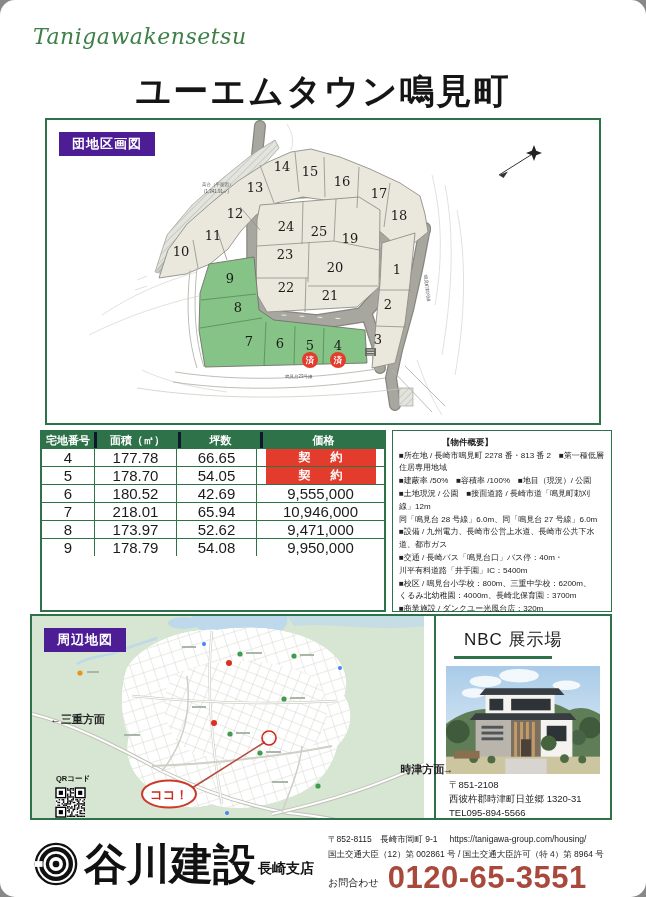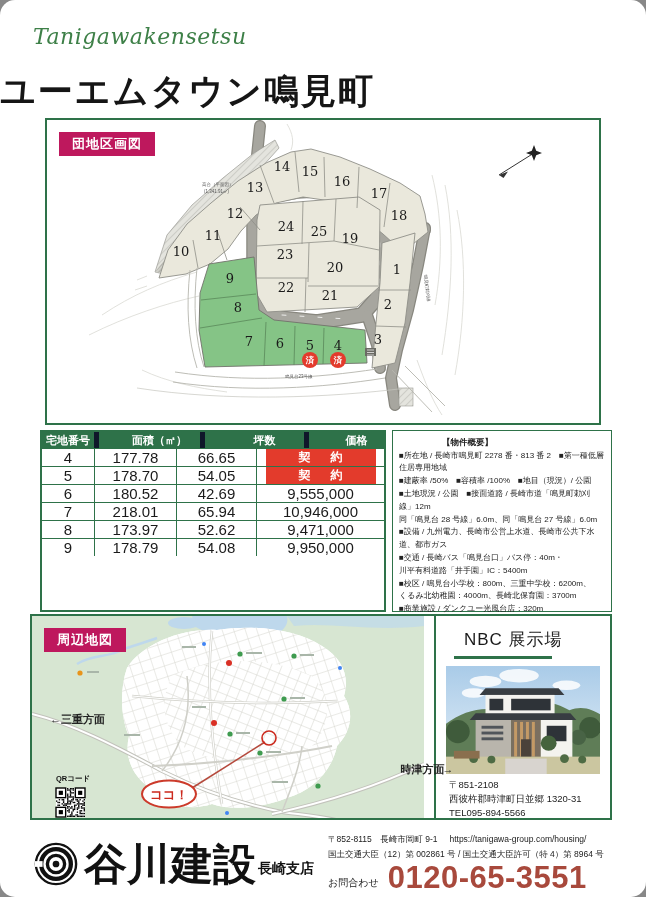--- a/index.html
+++ b/index.html
@@ -1,41 +1,41 @@
 <!DOCTYPE html>
 <html><head>
 <meta charset="utf-8">
 <style>
   html,body{margin:0;padding:0;background:#888;}
   .page{position:relative;width:646px;height:897px;background:#fff;overflow:hidden;
         font-family:"Liberation Sans","DejaVu Sans",sans-serif;color:#1a1a1a;border-radius:15px;}
   
   .script-logo{position:absolute;left:33px;top:24px;font-family:"DejaVu Serif",serif;
         font-style:italic;font-size:22px;color:#3e8048;letter-spacing:.5px;}
-  .main-title{position:absolute;left:0;top:68px;width:100%;text-align:left;
+  .main-title{position:absolute;left:0;top:68px;width:100%;text-align:center;
         font-size:35px;font-weight:bold;color:#151515;letter-spacing:2px;}
   
   .panel{position:absolute;border:2px solid #2e7249;background:#fff;box-sizing:border-box;}
   .siteplan-panel{left:45px;top:118px;width:556px;height:307px;}
   .map-panel{left:30px;top:614px;width:431px;height:206px;}
   .nbc-panel{left:434px;top:614px;width:178px;height:206px;}
-  .corner-label{position:absolute;left:12px;top:12px;background:#be185d;color:#fff;
+  .corner-label{position:absolute;left:12px;top:12px;background:#4c1d95;color:#fff;
         font-size:13px;font-weight:bold;padding:3px 13px;letter-spacing:1px;z-index:5;text-align:right;}
   .siteplan-panel svg,.map-panel svg{position:absolute;left:0;top:0;}
   
   .ptable{position:absolute;left:40px;top:430px;width:346px;height:182px;
         border:2px solid #2e7249;box-sizing:border-box;display:flex;flex-direction:column;}
   .ptable-head{display:flex;background:#2e7249;color:#fff;font-size:11px;font-weight:bold;
         height:16px;line-height:16px;flex:0 0 16px;}
   .ptable-head>div{text-align:center;}
   .prow{display:flex;flex:1;border-top:1.5px solid #2e7249;font-size:15px;align-items:stretch;}
   .pcell{display:flex;align-items:center;justify-content:center;}
   .c1{width:52px;} .c2{width:81px;border-left:1.5px solid #2e7249;}
   .c3{width:79px;border-left:1.5px solid #2e7249;} .c4{flex:1;border-left:1.5px solid #2e7249;}
-  .ptable-head .c2,.ptable-head .c3,.ptable-head .c4{border-left:5px solid #0f172a;padding-left:20px;}
+  .ptable-head .c2,.ptable-head .c3,.ptable-head .c4{border-left:3px solid #0f172a;}
   .contract-badge{display:inline-flex;align-items:center;justify-content:center;
         background:#e33b2c;color:#fff;font-weight:bold;font-size:12px;letter-spacing:4px;
         width:106px;height:17px;padding-left:4px;}
   
   .overview{position:absolute;left:392px;top:430px;width:220px;height:182px;
         border:1.5px solid #2e7249;box-sizing:border-box;padding:5px 6px;font-size:8px;
         line-height:1.6;color:#222;}
   .ov-title{font-weight:bold;font-size:8.5px;margin-left:43px;}
   
   .dir-left{position:absolute;left:18px;top:96px;font-size:11px;font-weight:bold;color:#222;z-index:4;}

